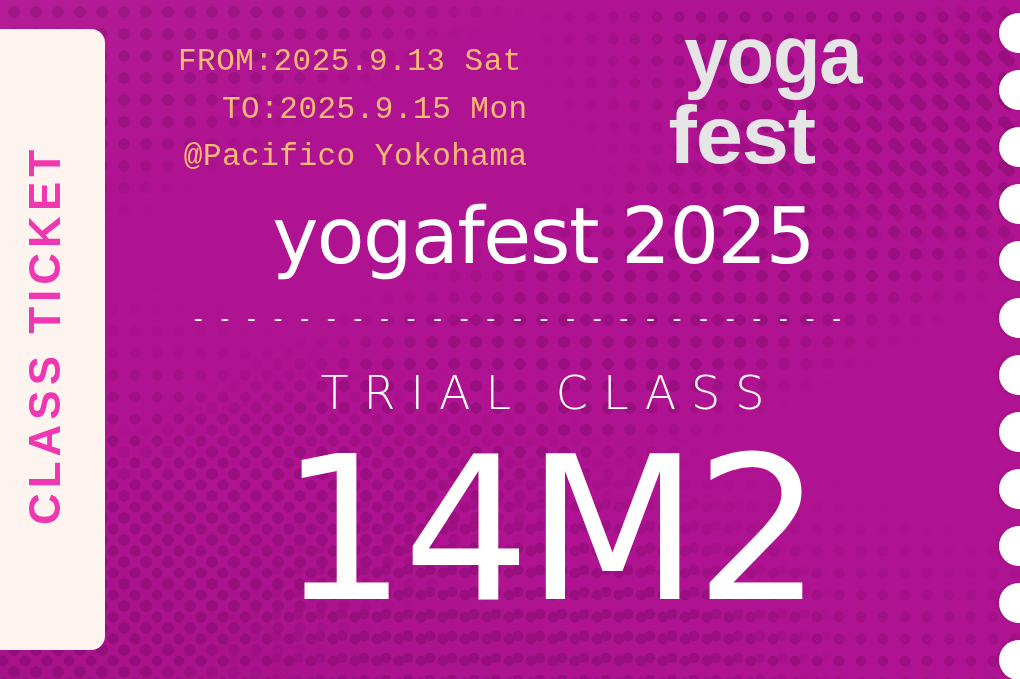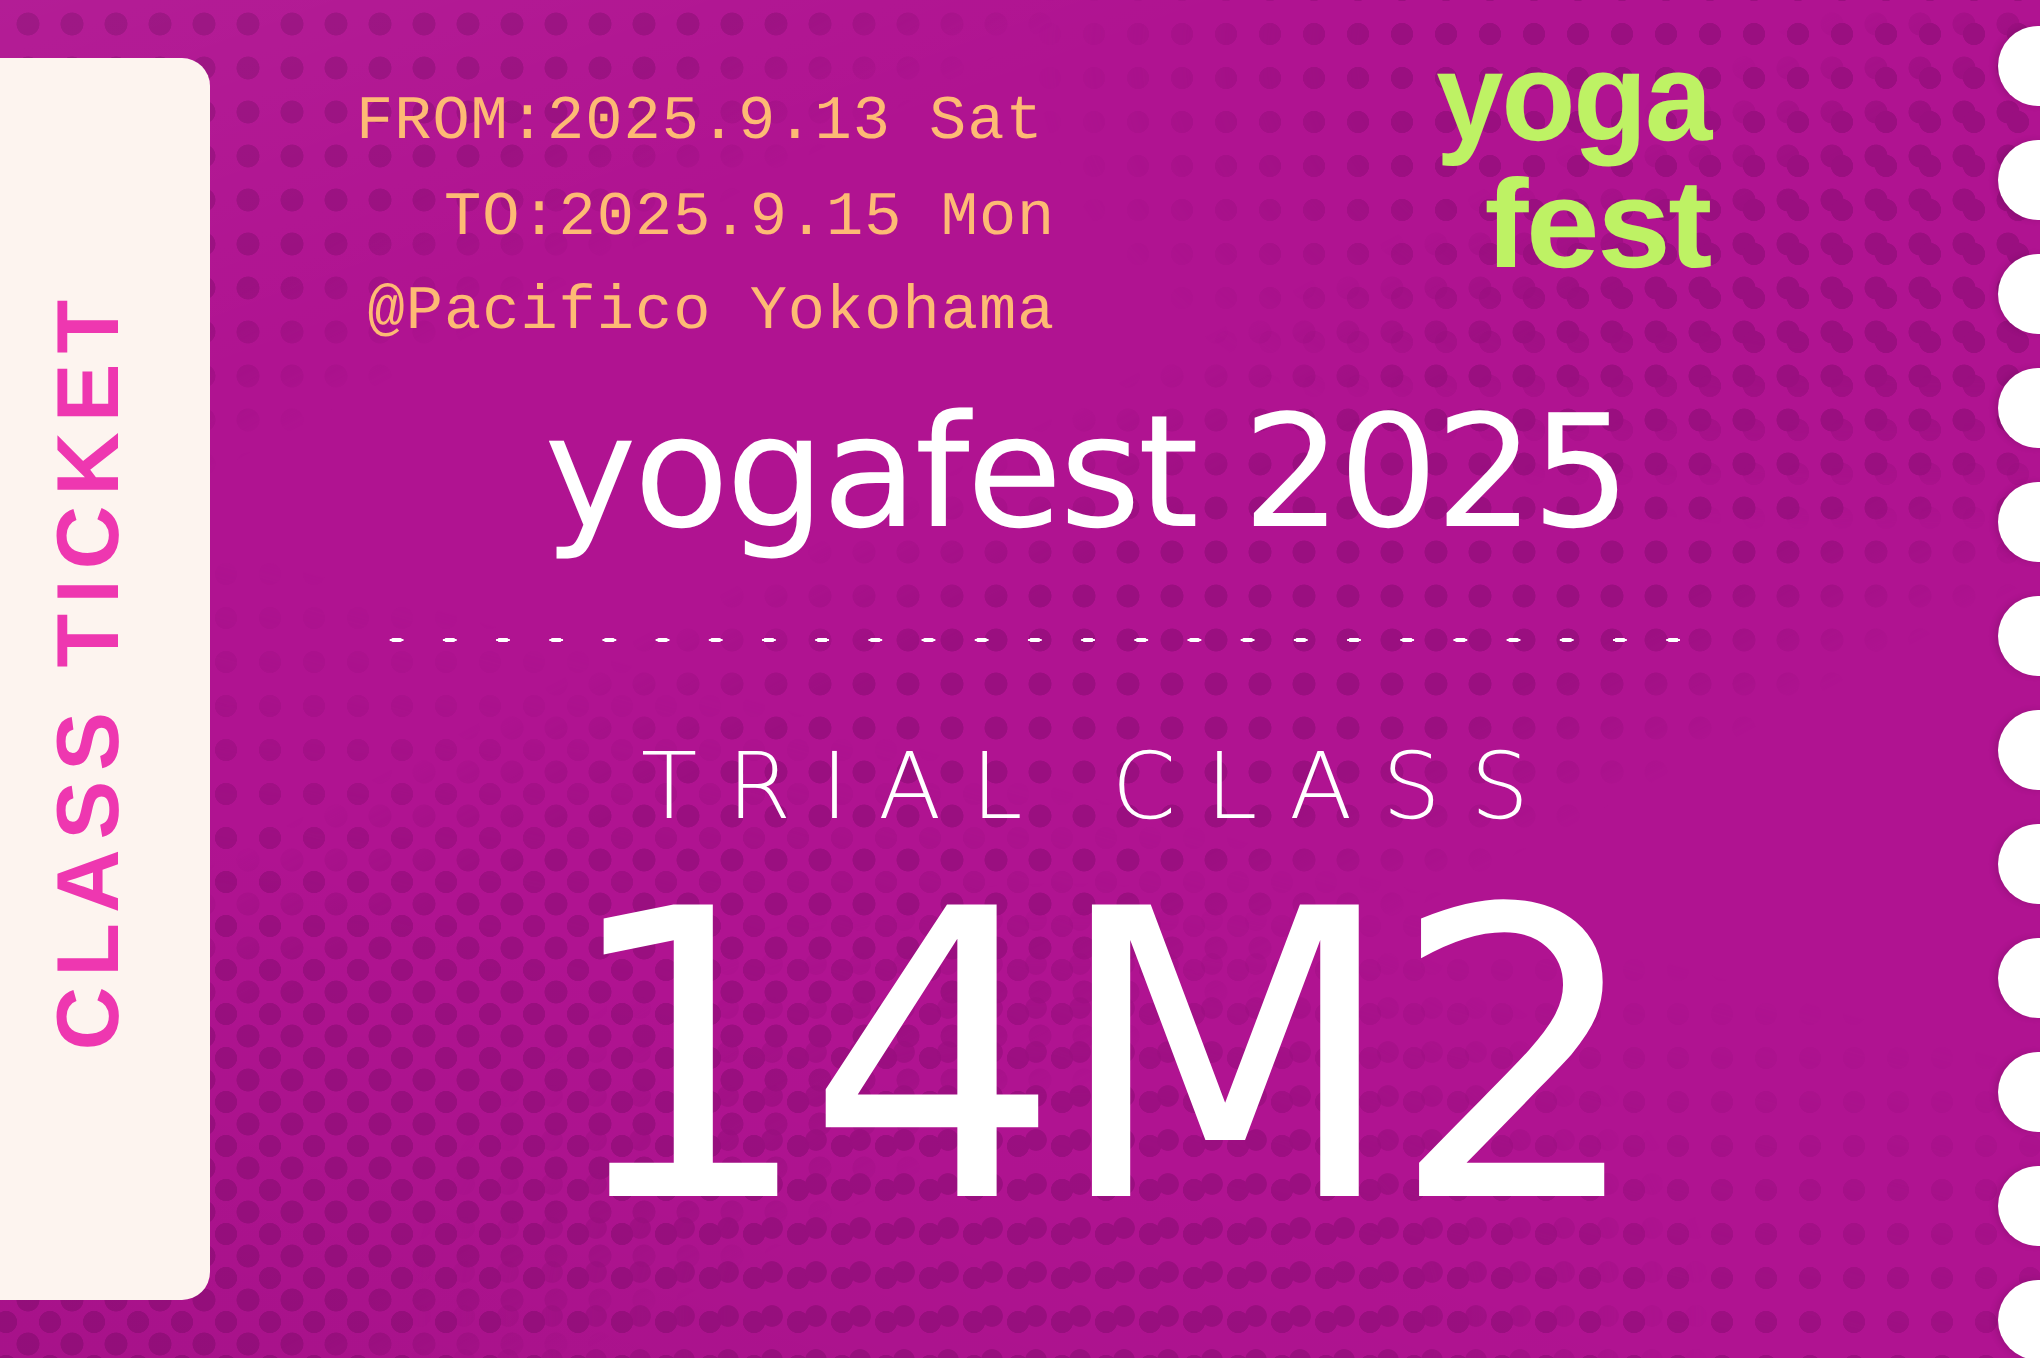--- a/index.html
+++ b/index.html
@@ -140,27 +140,26 @@
   .meta-from { text-align: left; }
   .meta-to   { text-align: left; padding-left: 44px; }
   .meta-venue{ text-align: right; }
 
   
   .logo {
     position: absolute;
     left: 697px;
     top: 25px;
     width: 158px;
-    color: #bef264;
+    color: #e5e5e5;
     font-family: "Liberation Sans Narrow", "Liberation Sans", sans-serif;
     font-weight: 700;
-    font-size: 56px;
+    font-size: 72px;
     line-height: 0.96;
     letter-spacing: -1px;
-    text-align: right;
   }
   .logo-yoga { display: block; transform: scaleX(1.08) scaleY(1.12); transform-origin: right bottom; }
   .logo-fest { display: block; transform: scaleX(1.18) scaleY(1.12); transform-origin: right top; margin-top: 3px; }
 
   
   .wordmark {
     position: absolute;
     left: 0;
     right: 0;
     top: 192px;

